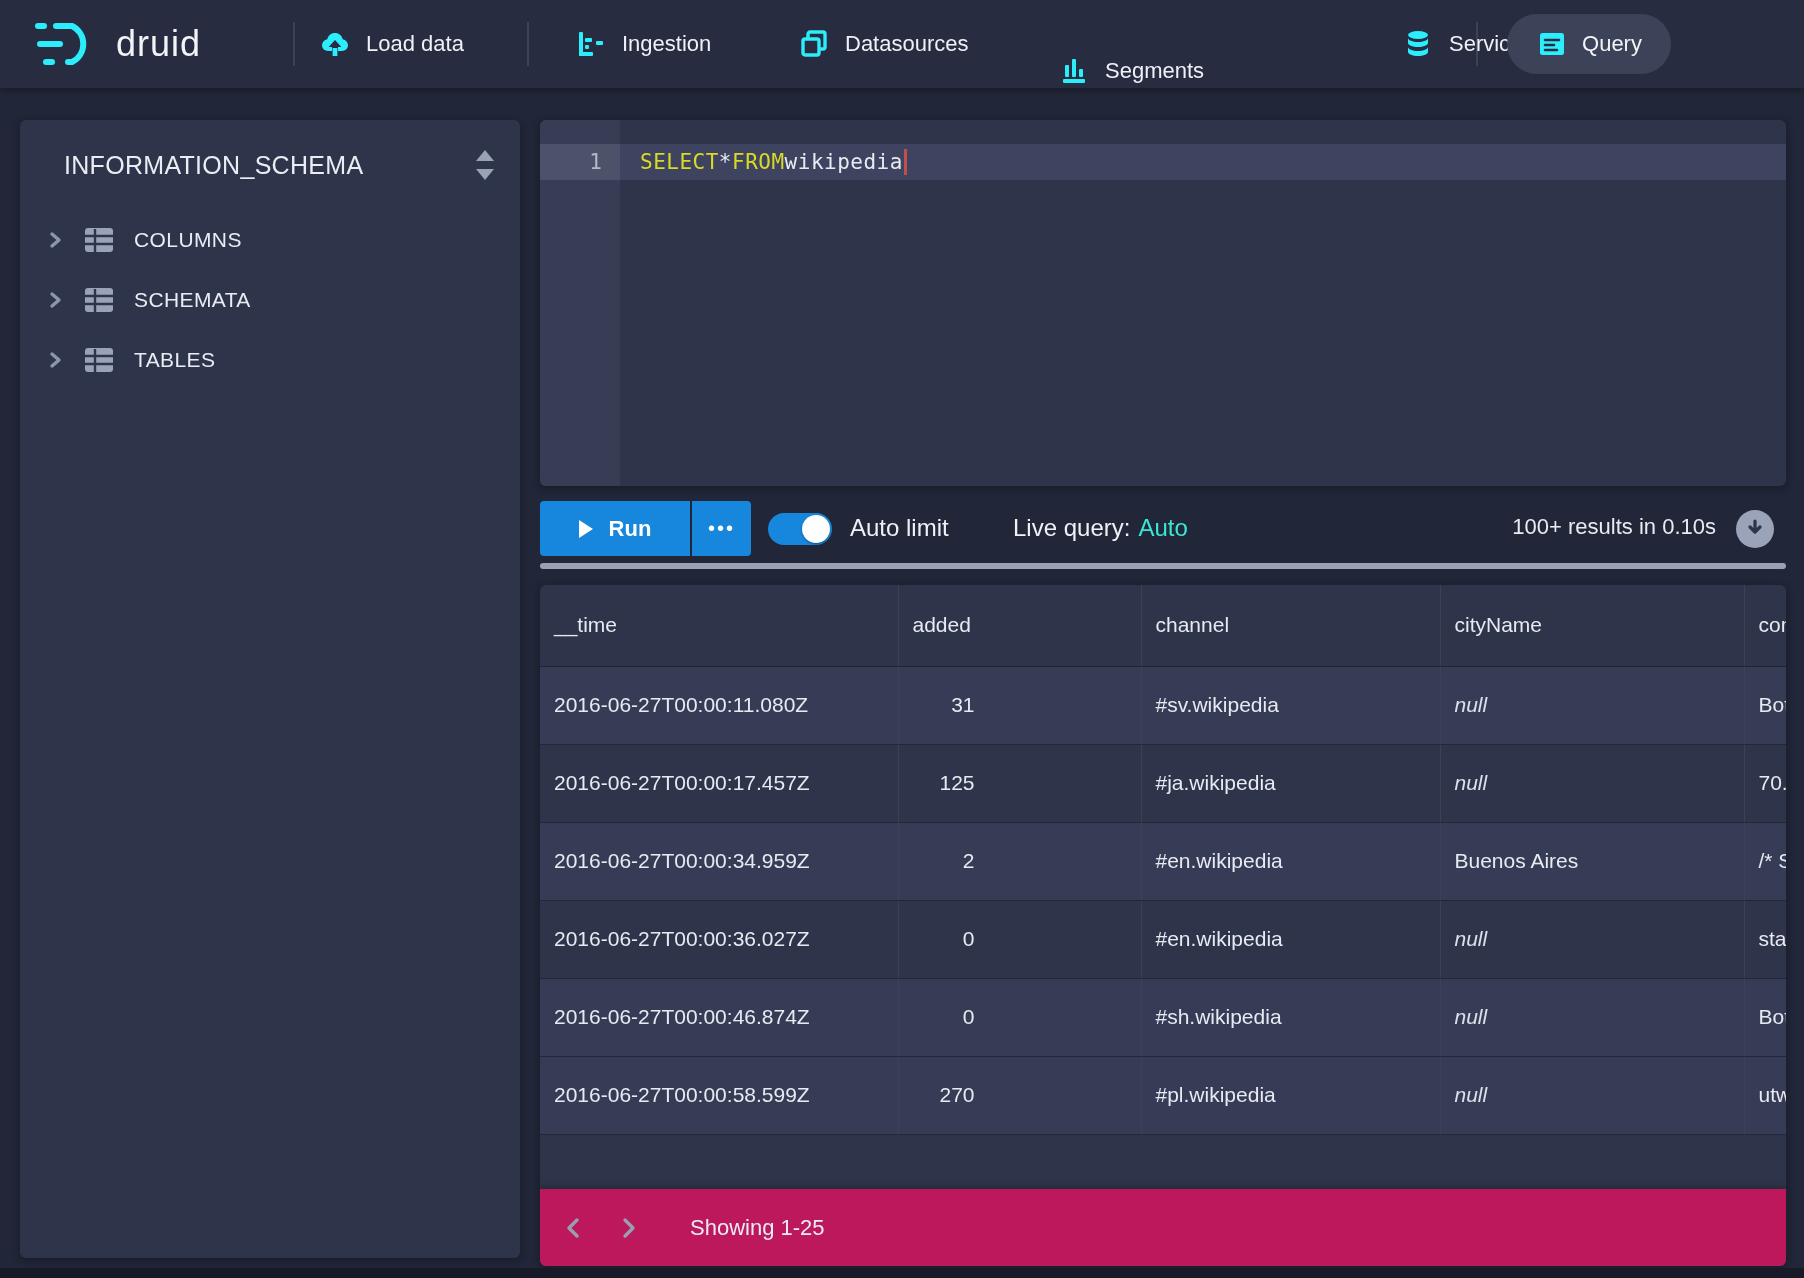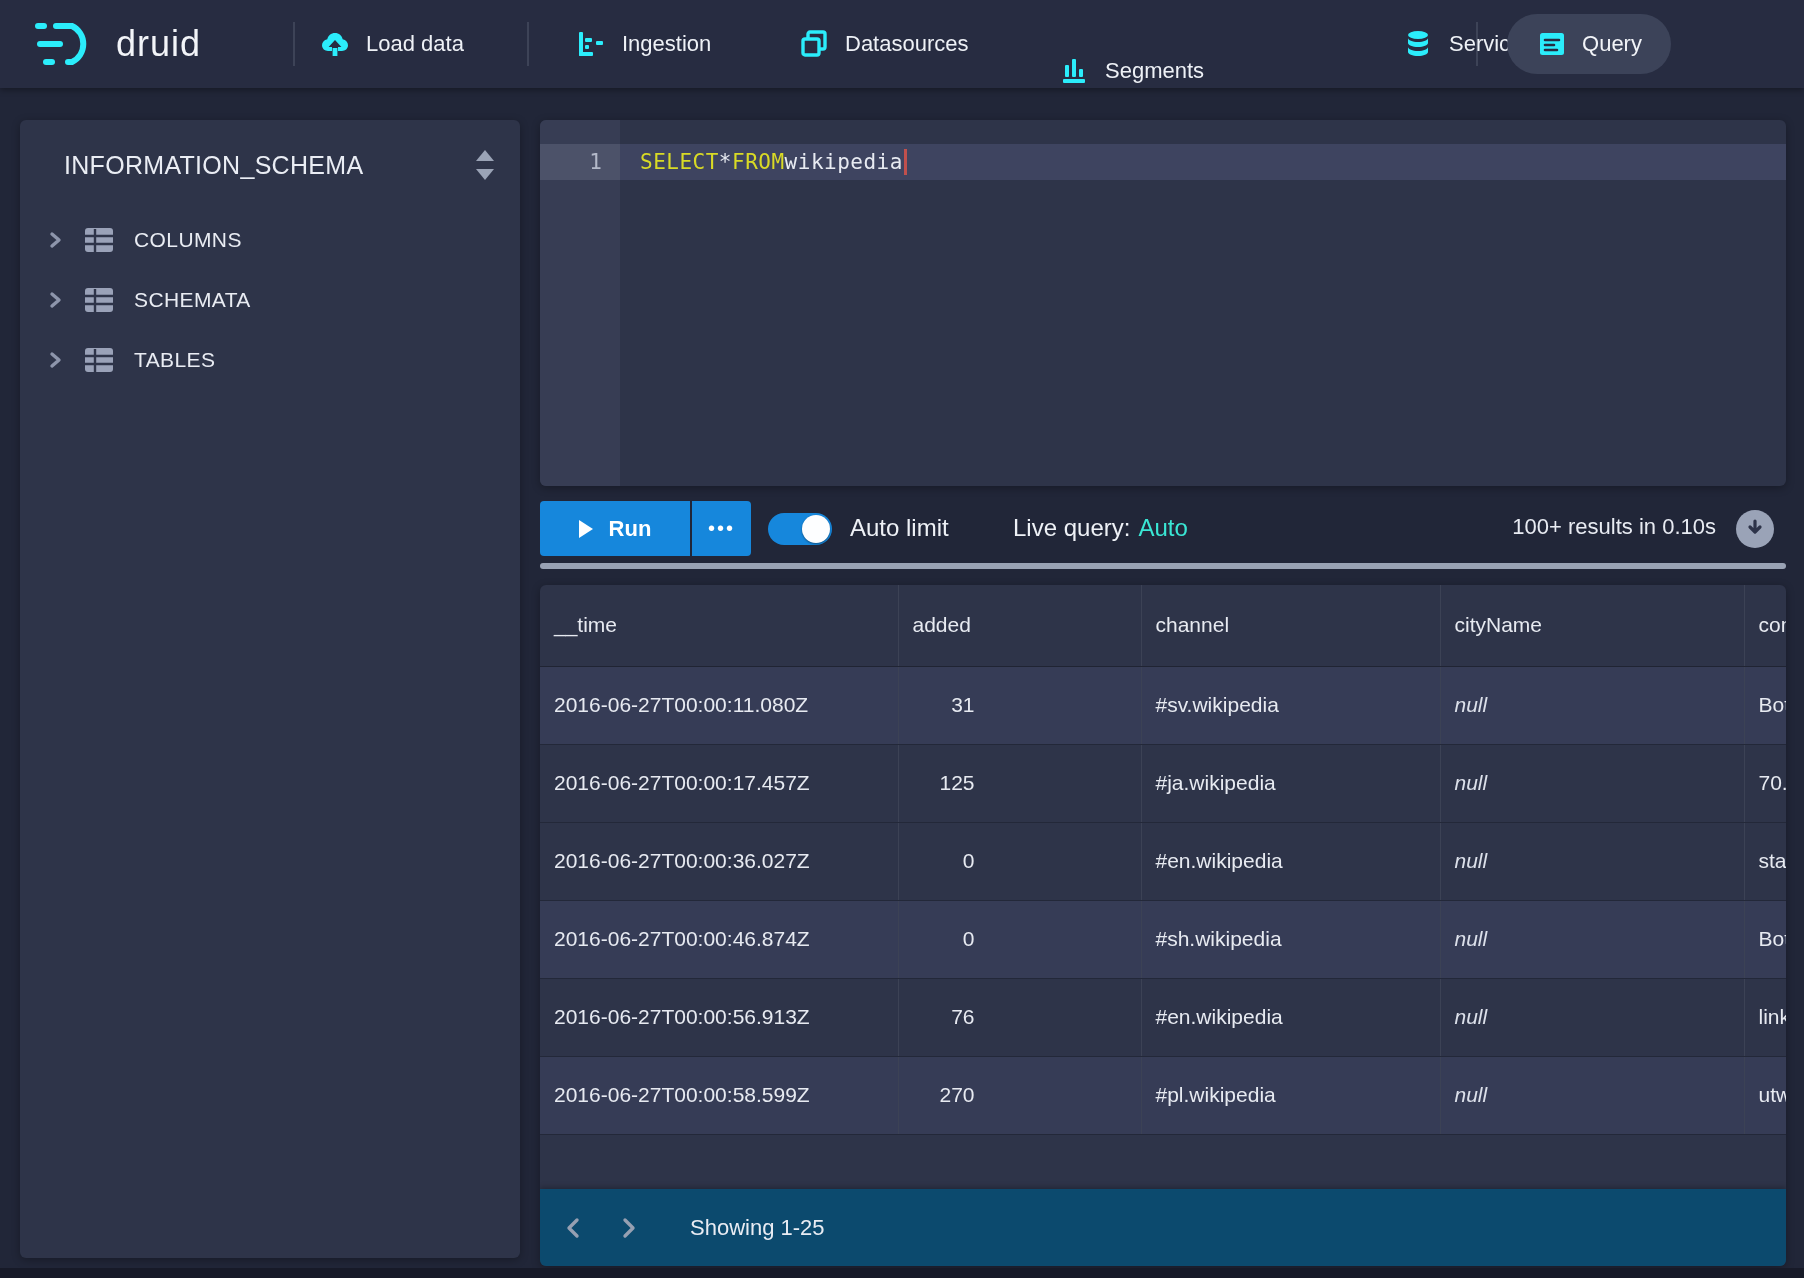--- a/index.html
+++ b/index.html
@@ -116,21 +116,21 @@
   .grid th { height:81px; border-bottom:1px solid rgba(0,0,0,.3); cursor:pointer; }
   .grid th + th, .grid td + td { border-left:1px solid rgba(255,255,255,.07); }
   .grid td { height:78px; cursor:pointer; }
   .grid tr.odd td { background:#363C56; }
   .grid tr.even td { background:#2E3449; }
   .grid td { border-bottom:1px solid rgba(0,0,0,.22); }
   .num { display:inline-block; width:62px; text-align:right; }
   .null-val { font-style:italic; color:#DCE0EA; }
 
   .table-footer {
-    position:absolute; left:0; bottom:0; width:100%; height:77px; background:#0c4a6e;
+    position:absolute; left:0; bottom:0; width:100%; height:77px; background:#be185d;
     box-shadow:0 -2px 5px rgba(0,0,0,.25); display:flex; align-items:center; z-index:5;
   }
   .pager-btn { width:40px; height:44px; margin-left:14px; background:transparent; border:none; color:#97A0B2; font-size:30px; cursor:pointer; display:flex; align-items:center; justify-content:center; }
   .pager-btn svg { width:22px; height:22px; }
   .showing-label { margin-left:42px; font-size:22px; color:#E9ECF3; }
 
   .bottom-strip { position:absolute; left:0; top:1268px; width:1804px; height:10px; background:#171A28; }
 </style>
 </head>
 <body>
@@ -336,40 +336,40 @@
           <td><span class="null-val">null</span></td>
           <td>Bot</td>
         </tr>
         <tr class="even">
           <td>2016-06-27T00:00:17.457Z</td>
           <td><span class="num">125</span></td>
           <td>#ja.wikipedia</td>
           <td><span class="null-val">null</span></td>
           <td>70.</td>
         </tr>
+        <tr class="odd">
+          <td>2016-06-27T00:00:34.959Z</td>
+          <td><span class="num">2</span></td>
+          <td>#en.wikipedia</td>
+          <td>Buenos Aires</td>
+          <td>/* S</td>
+        </tr>
         <tr class="even">
           <td>2016-06-27T00:00:36.027Z</td>
           <td><span class="num">0</span></td>
           <td>#en.wikipedia</td>
           <td><span class="null-val">null</span></td>
           <td>sta</td>
         </tr>
         <tr class="odd">
           <td>2016-06-27T00:00:46.874Z</td>
           <td><span class="num">0</span></td>
           <td>#sh.wikipedia</td>
           <td><span class="null-val">null</span></td>
           <td>Bot</td>
-        </tr>
-        <tr class="even">
-          <td>2016-06-27T00:00:56.913Z</td>
-          <td><span class="num">76</span></td>
-          <td>#en.wikipedia</td>
-          <td><span class="null-val">null</span></td>
-          <td>link</td>
         </tr>
         <tr class="odd">
           <td>2016-06-27T00:00:58.599Z</td>
           <td><span class="num">270</span></td>
           <td>#pl.wikipedia</td>
           <td><span class="null-val">null</span></td>
           <td>utw</td>
         </tr>
       </tbody>
   </table>

